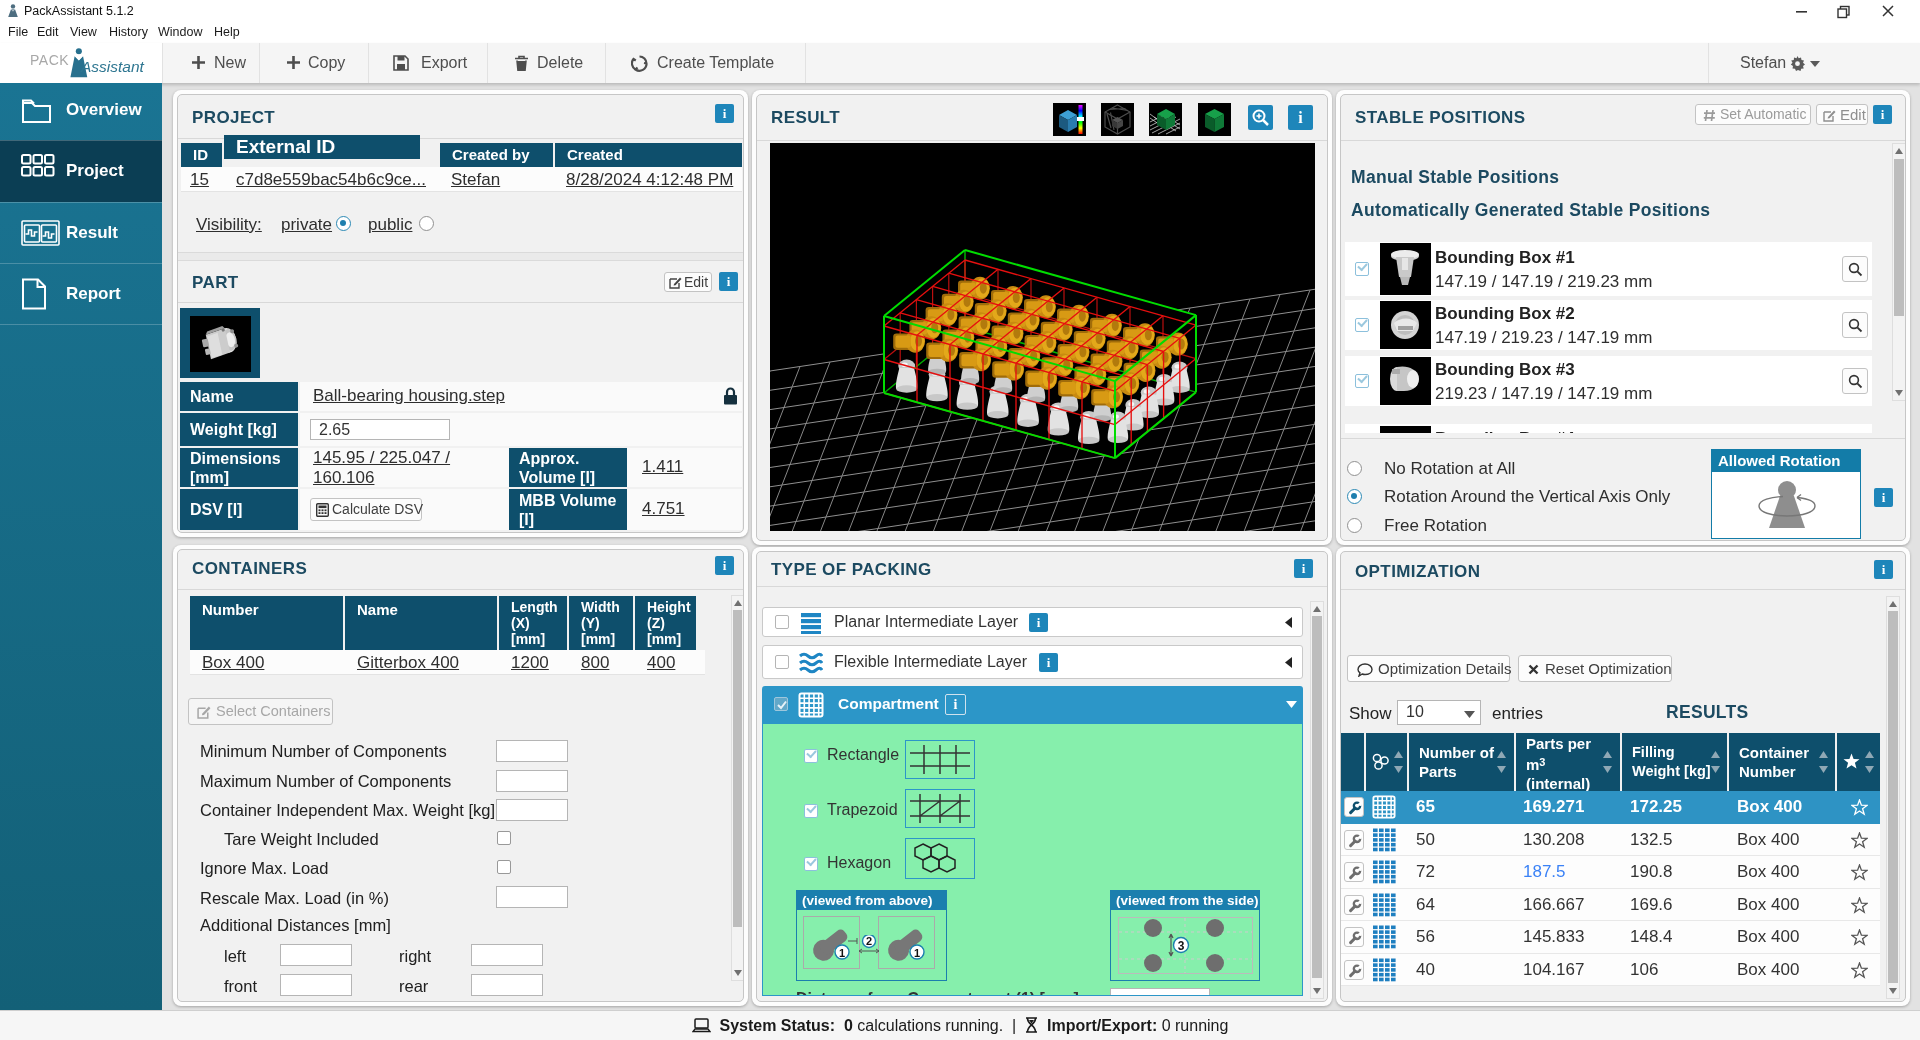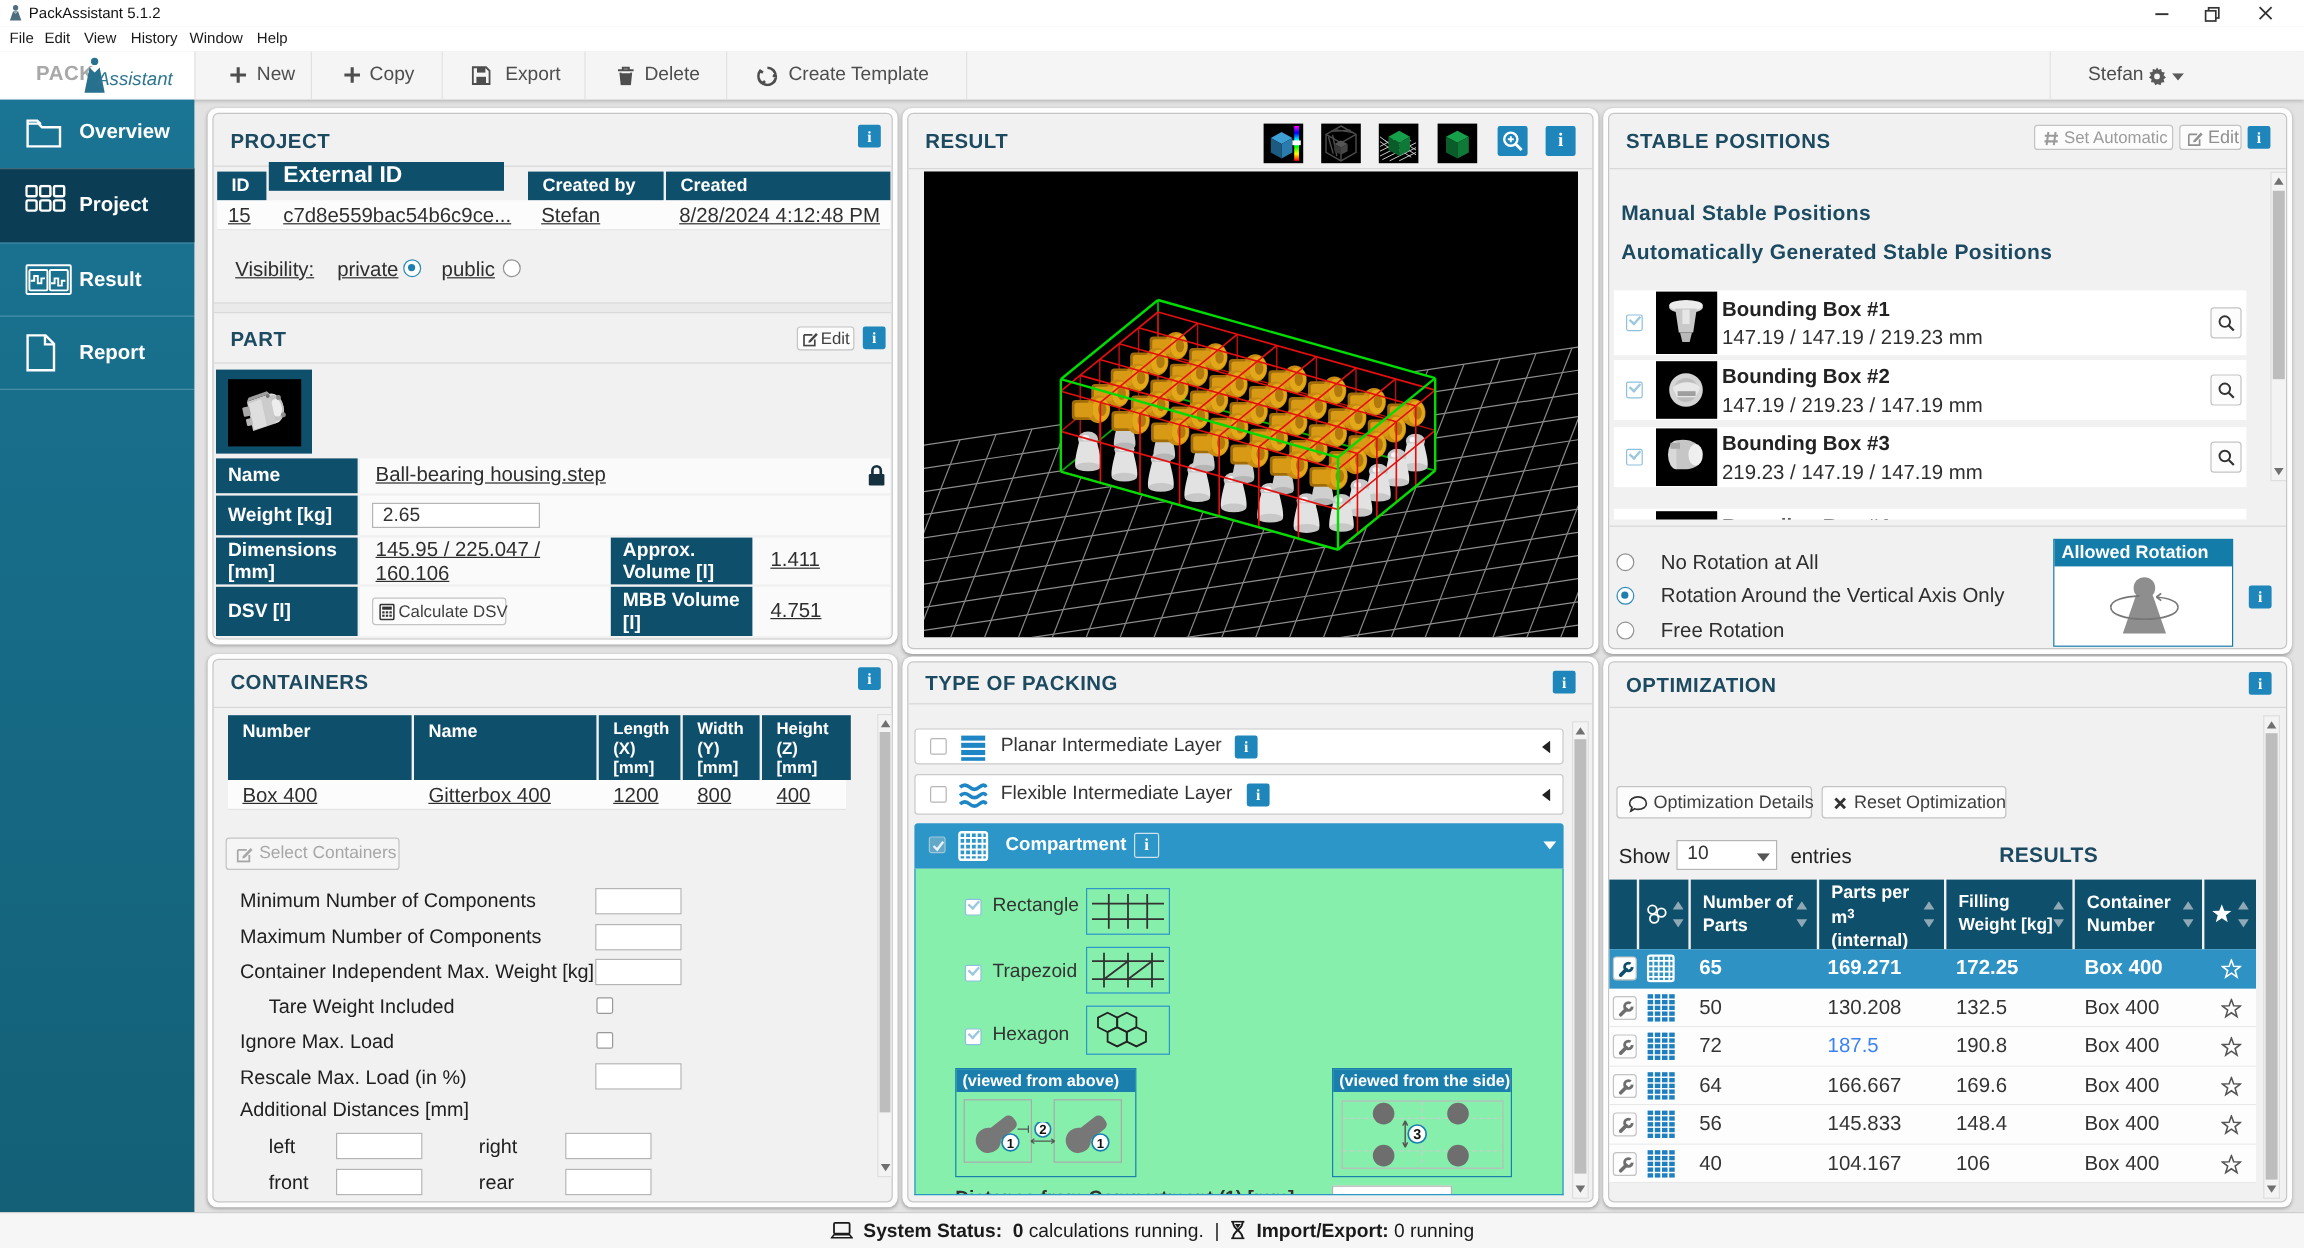--- a/index.html
+++ b/index.html
@@ -80,21 +80,21 @@
   <span style="left:8px">File</span>
   <span style="left:37px">Edit</span>
   <span style="left:70px">View</span>
   <span style="left:109px">History</span>
   <span style="left:158px">Window</span>
   <span style="left:214px">Help</span>
 </div>
 
 <div id="toolbar">
   <div class="logo">
-    <span class="abs" style="left:30px;top:9px;font-size:17px;font-weight:700;color:#a8a8a8;letter-spacing:0.5px;text-shadow:0 1px 0 #fff">PACK</span>
+    <span class="abs" style="left:30px;top:9px;font-size:14px;font-weight:400;color:#a8a8a8;letter-spacing:0.5px;text-shadow:0 1px 0 #fff">PACK</span>
     <svg class="abs" style="left:62px;top:4px" width="32" height="32" viewBox="0 0 38 38">
         <circle cx="20" cy="5" r="3.6" fill="#27708e"></circle>
         <path d="M10 36 L15 11 L20 16 L25 11 L30 36 Z" fill="#27708e"></path>
         <path d="M15.5 11 L20 15.6 L24.5 11 L20 9 Z" fill="#fff"></path>
       </svg>
     <span class="abs" style="left:81px;top:15px;font-size:15.5px;font-style:italic;color:#2e7691">Assistant</span>
   </div>
   <div class="tsep" style="left:162px"></div>
   <div class="tsep" style="left:259px"></div>
   <div class="tsep" style="left:368px"></div>
@@ -289,21 +289,21 @@
 <div class="panel" style="left:173px;top:545px;width:575px;height:461px">
  <div class="pinner">
   <span class="ptitle" style="left:14px;top:9px">CONTAINERS</span>
   <div class="ibtn" style="left:537px;top:6px">i</div>
   <div class="psep" style="top:39px"></div>
 
   <div class="th" style="left:12px;top:46px;width:153px;height:54px;font-size:15px;padding:5px 0 0 12px">Number</div>
   <div class="th" style="left:167px;top:46px;width:152px;height:54px;font-size:15px;padding:5px 0 0 12px">Name</div>
   <div class="th" style="left:321px;top:46px;width:68px;height:54px;font-size:14px;line-height:16px;padding:3px 0 0 12px">Length<br>(X)<br>[mm]</div>
   <div class="th" style="left:391px;top:46px;width:64px;height:54px;font-size:14px;line-height:16px;padding:3px 0 0 12px">Width<br>(Y)<br>[mm]</div>
-  <div class="th" style="left:457px;top:46px;width:74px;height:54px;font-size:14px;line-height:16px;padding:3px 0 0 12px">Height<br>(Z)<br>[mm]</div>
+  <div class="th" style="left:457px;top:46px;width:61px;height:54px;font-size:14px;line-height:16px;padding:3px 0 0 12px">Height<br>(Z)<br>[mm]</div>
   <div class="abs" style="left:12px;top:100px;width:515px;height:25px;background:#fcfcfc;border-bottom:1px solid #e3e3e3">
     <span class="rowtxt" style="left:12px;top:3px">Box 400</span>
     <span class="rowtxt" style="left:167px;top:3px">Gitterbox 400</span>
     <span class="rowtxt" style="left:321px;top:3px">1200</span>
     <span class="rowtxt" style="left:391px;top:3px">800</span>
     <span class="rowtxt" style="left:457px;top:3px">400</span>
   </div>
 
   <div class="wbtn" style="left:10px;top:148px;width:145px;height:27px;font-size:14.5px;color:#a7a7a7;background:#f5f5f5">
     <svg class="abs" style="left:8px;top:6px" width="14" height="14" viewBox="0 0 13 13">

